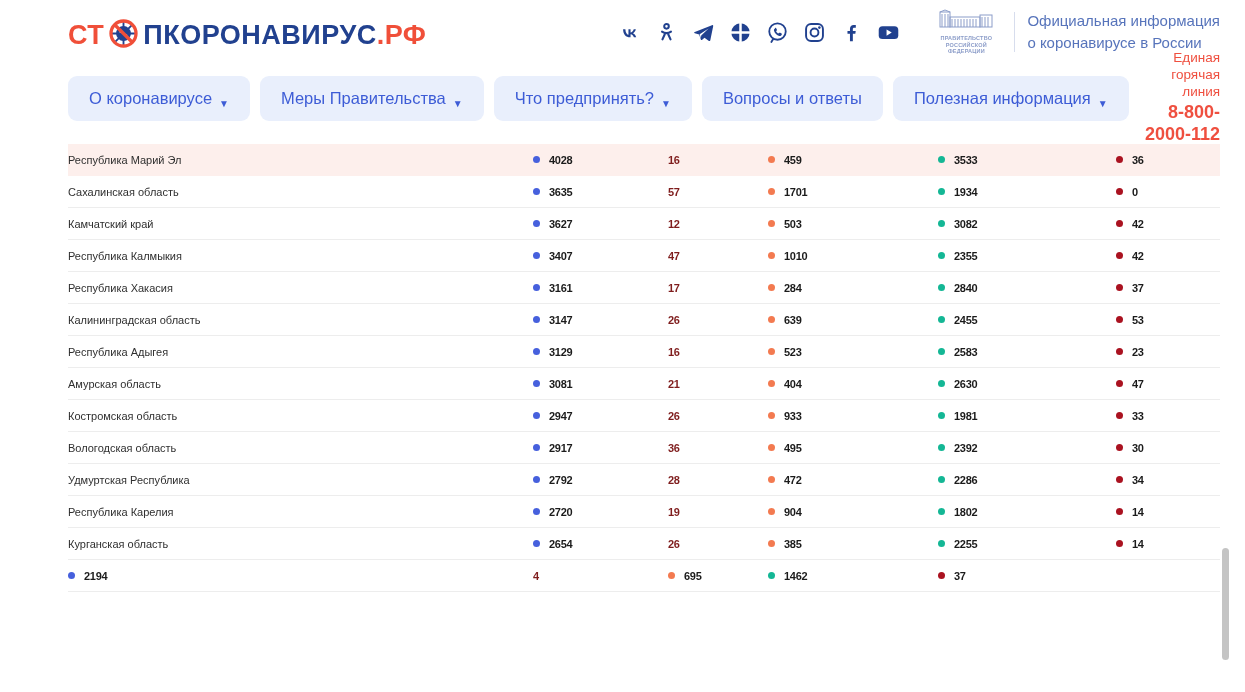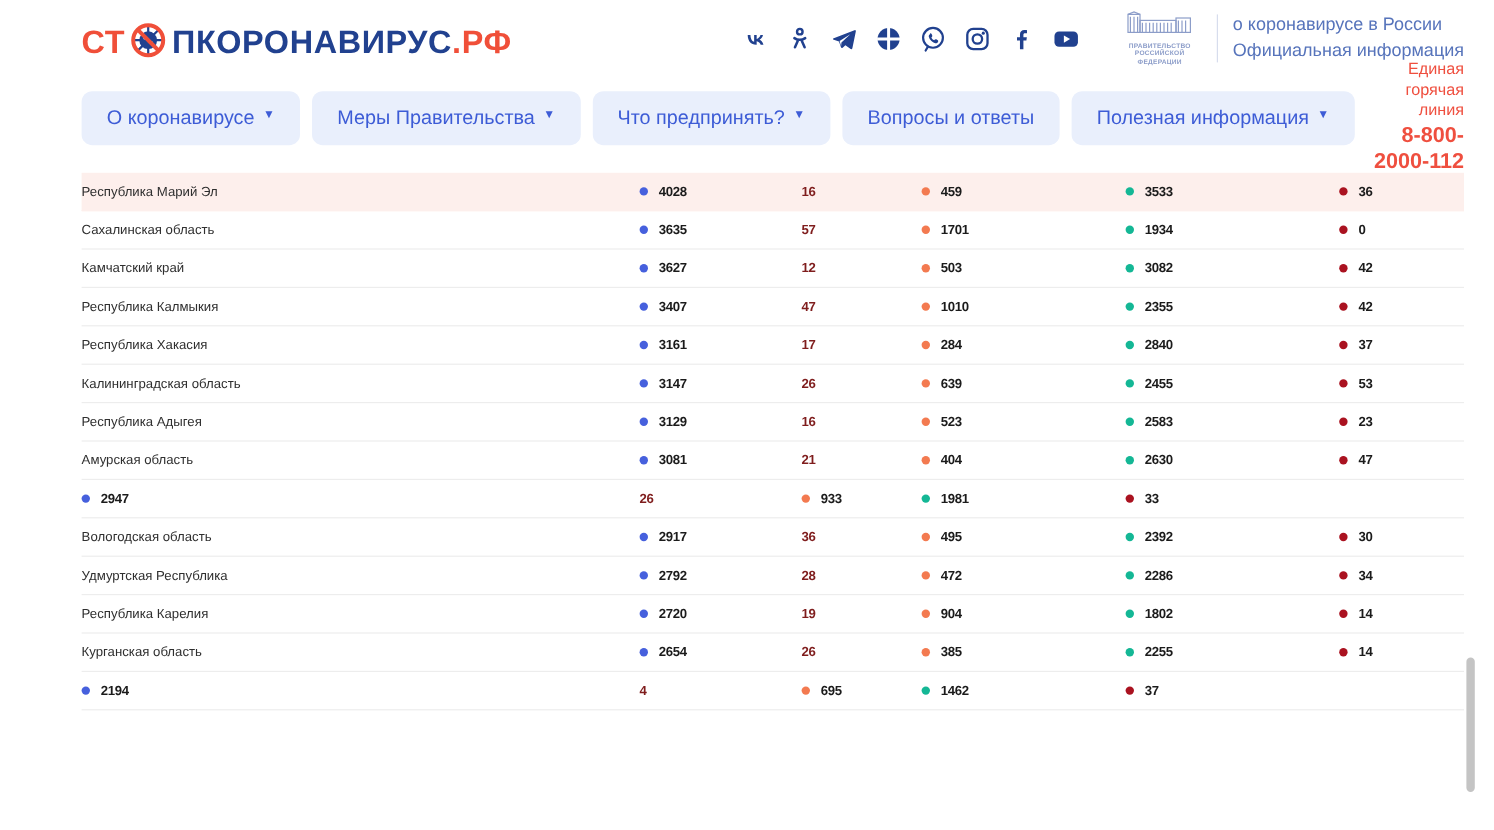--- a/index.html
+++ b/index.html
@@ -22,21 +22,21 @@
   .gov { display:flex; align-items:center; cursor:pointer; }
   .gov-emblem { width:72px; text-align:center; color:#8c9dc9; }
   .gov-emblem .cap { font-size:5.5px; line-height:6.5px; letter-spacing:.2px; font-weight:bold; }
   .gov-divider { width:1px; height:40px; background:#d7dded; margin:0 12px; }
   .gov-text { font-size:15px; line-height:22px; color:#5774bb; white-space:nowrap; }
 
   
   .nav { display:flex; align-items:center; gap:10px; margin-top:16px; height:48px; }
   .nav-btn { background:#e9effc; color:#3d5cd6; border:none; border-radius:9px;
              font-family:inherit; font-size:16.5px; padding:13px 21px; cursor:pointer;
-             display:flex; align-items:flex-start; white-space:nowrap; }
+             display:flex; align-items:flex-end; white-space:nowrap; }
   .nav-btn .arrow { font-size:10px; margin-left:7px; position:relative; top:1px; }
   .hotline { margin-left:auto; text-align:right; line-height:1.25; }
   .hotline-label { color:#ef4f3f; font-size:13.5px; }
   .hotline-phone { color:#ef4f3f; font-size:18px; font-weight:bold;
                    cursor:pointer; display:inline-block; }
 
   
   .table { margin-top:22px; }
   .row { display:grid; grid-template-columns:465px 135px 100px 170px 178px 1fr;
          align-items:center; height:32px; border-bottom:1px solid #ededed;
@@ -142,22 +142,22 @@
           <path d="M18 10v8M21 10v8M24 10v8M27 10v8M30 10v8M33 10v8M36 10v8M39 10v8M42 10v8M48 8v10M51 8v10M54 8v10M8 5v13M11 5v13M14 5v13M6 3l5-2 5 2"></path>
         </svg>
         <div class="cap">
           <div>ПРАВИТЕЛЬСТВО</div>
           <div>РОССИЙСКОЙ</div>
           <div>ФЕДЕРАЦИИ</div>
         </div>
       </div>
       <div class="gov-divider"></div>
       <div class="gov-text">
+        <div>Официальная информация</div>
         <div>о коронавирусе в России</div>
-        <div>Официальная информация</div>
       </div>
     </div>
   </div>
 
   <div class="nav">
     <div id="nav-buttons" style="display:flex;gap:10px;">
   <button class="nav-btn">
     <span class="lbl">О коронавирусе</span>
     <span class="arrow">▼</span>
   </button>
@@ -367,20 +367,21 @@
           <span class="dot dot-recovered"></span>
           <span class="v">2630</span>
         </span>
     <span class="num">
           <span class="dot dot-deaths"></span>
           <span class="v">47</span>
         </span>
   </div>
 
   <div class="row">
+    <span class="region">Костромская область</span>
     <span class="num">
           <span class="dot dot-confirmed"></span>
           <span class="v">2947</span>
         </span>
     <span class="num daily">
           <span class="v">26</span>
         </span>
     <span class="num">
           <span class="dot dot-active"></span>
           <span class="v">933</span>

